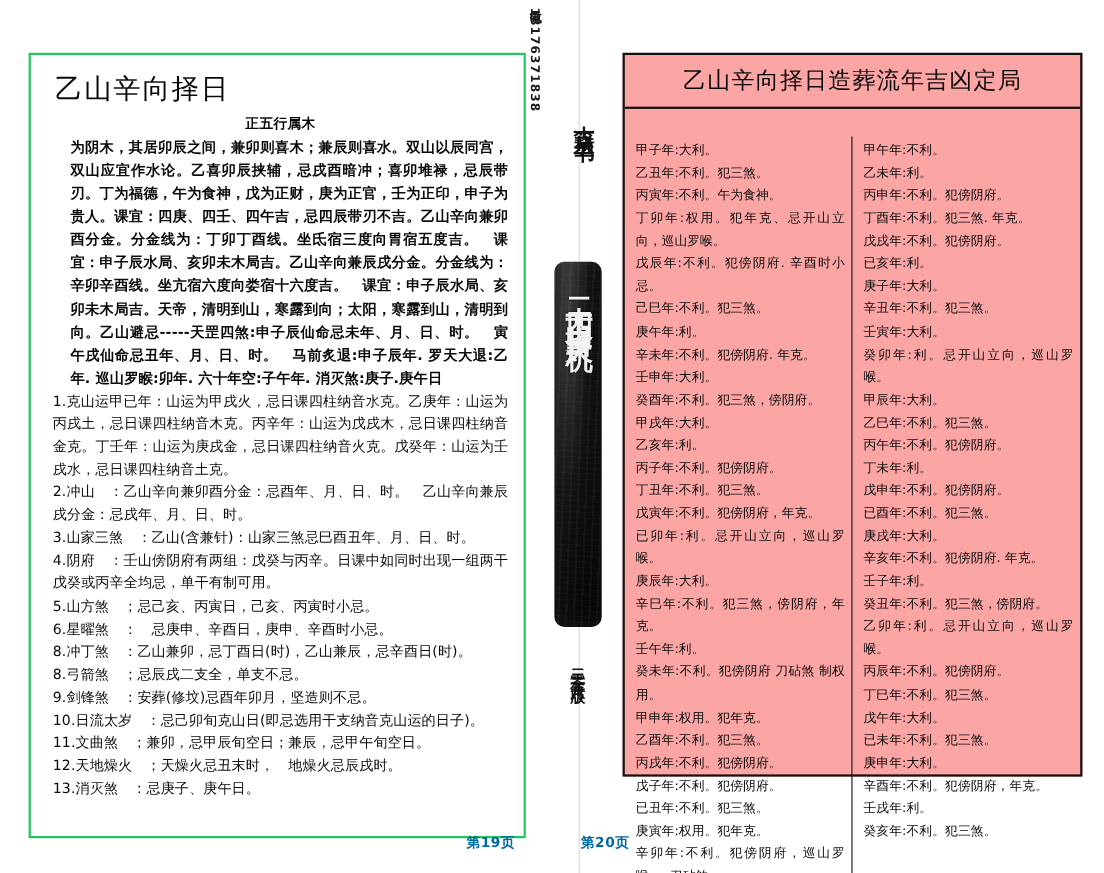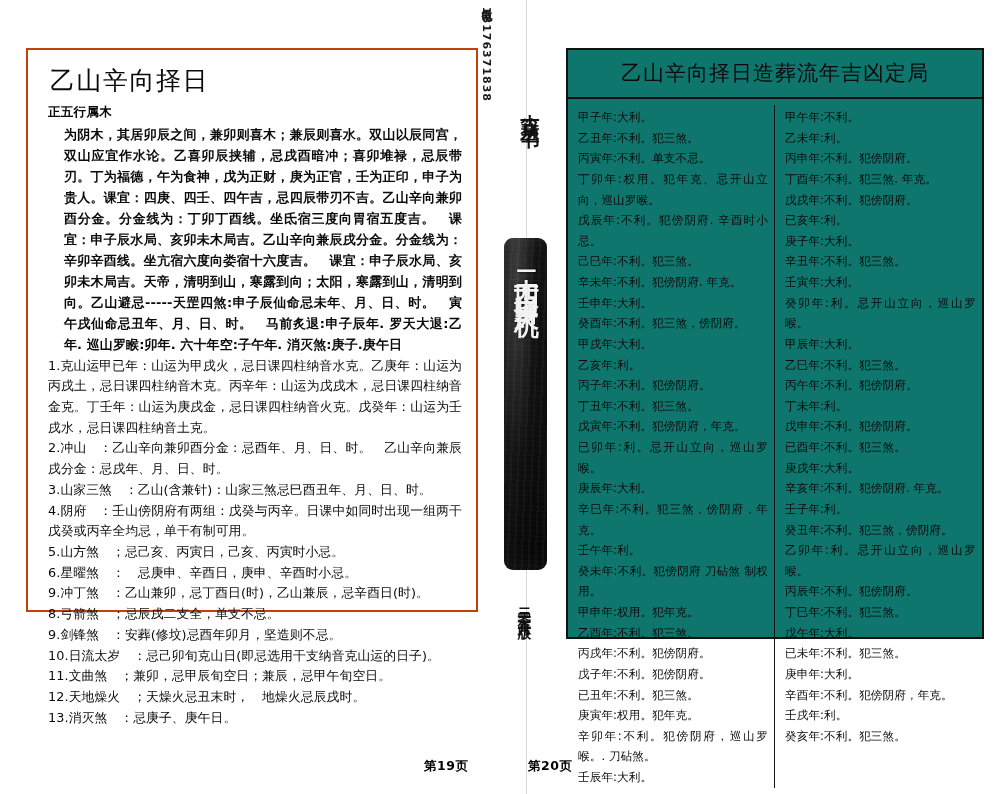--- a/index.html
+++ b/index.html
@@ -19,38 +19,39 @@
   #spread {
     position: absolute;
     inset: 0;
     background: #ffffff;
   }
 
   
   #left-page {
     position: absolute;
     left: 26px; top: 48px;
-    width: 452px; height: 564px;
-    border: 2px solid #c2410c;
+    width: 452px; height: 714px;
+    border: 2px solid #22c55e;
     background: #fff;
     padding: 14px 14px 8px 16px;
   }
   #left-title {
     font-size: 25px;
     font-weight: 400;
     letter-spacing: 1.5px;
     line-height: 1.2;
     margin: 2px 0 8px 6px;
     font-family: "DejaVu Sans", "Liberation Sans", sans-serif;
   }
   .subhead {
     font-size: 12.5px;
     font-weight: bold;
     margin: 0 0 3px 4px;
     letter-spacing: .3px;
+    text-align: center;
   }
   .body-para {
     font-size: 13px;
     font-weight: bold;
     line-height: 1.62;
     text-align: justify;
     text-justify: inter-ideograph;
     margin: 0 0 0 20px;
     letter-spacing: .1px;
   }
@@ -130,25 +131,26 @@
     position: absolute;
     left: 48px; top: 0;
     width: 1px; height: 794px;
     background: #d8d8d8;
   }
 
   
   #right-page {
     position: absolute;
     left: 566px; top: 48px;
-    width: 418px; height: 591px;
+    width: 418px; height: 658px;
     border: 2px solid #111;
-    background: #0f766e;
+    background: #fca5a5;
     display: flex;
     flex-direction: column;
+    gap: 19px;
   }
   #right-title-bar {
     border-bottom: 2px solid #111;
     text-align: center;
     padding: 9px 0 10px 0;
   }
   #right-title {
     font-size: 21px;
     letter-spacing: 1px;
     font-weight: 400;
@@ -173,21 +175,21 @@
     white-space: normal;
     text-align: justify;
     text-justify: inter-ideograph;
   }
 
   
   .pageno {
     position: absolute;
     font-size: 12.5px;
     font-weight: bold;
-    color: #000000;
+    color: #0369a1;
     letter-spacing: .5px;
   }
   #pageno-left  { left: 424px; top: 758px; }
   #pageno-right { left: 528px; top: 758px; }
 </style>
 </head>
 <body>
 
 <div id="spread">
 
@@ -195,21 +197,21 @@
     <h1 id="left-title">乙山辛向择日</h1>
     <div class="subhead">正五行属木</div>
     <p class="body-para">为阴木，其居卯辰之间，兼卯则喜木；兼辰则喜水。双山以辰同宫，双山应宜作水论。乙喜卯辰挟辅，忌戌酉暗冲；喜卯堆禄，忌辰带刃。丁为福德，午为食神，戊为正财，庚为正官，壬为正印，申子为贵人。课宜：四庚、四壬、四午吉，忌四辰带刃不吉。乙山辛向兼卯酉分金。分金线为：丁卯丁酉线。坐氐宿三度向胃宿五度吉。　课宜：申子辰水局、亥卯未木局吉。乙山辛向兼辰戌分金。分金线为：辛卯辛酉线。坐亢宿六度向娄宿十六度吉。　课宜：申子辰水局、亥卯未木局吉。天帝，清明到山，寒露到向；太阳，寒露到山，清明到向。乙山避忌-----天罡四煞:申子辰仙命忌未年、月、日、时。　寅午戌仙命忌丑年、月、日、时。　马前炙退:申子辰年. 罗天大退:乙年. 巡山罗睺:卯年. 六十年空:子午年. 消灭煞:庚子.庚午日</p>
     <div id="left-items">
         <div class="num-line">1.克山运甲已年：山运为甲戌火，忌日课四柱纳音水克。乙庚年：山运为丙戌土，忌日课四柱纳音木克。丙辛年：山运为戊戌木，忌日课四柱纳音金克。丁壬年：山运为庚戌金，忌日课四柱纳音火克。戊癸年：山运为壬戌水，忌日课四柱纳音土克。</div>
         <div class="num-line">2.冲山　：乙山辛向兼卯酉分金：忌酉年、月、日、时。　乙山辛向兼辰戌分金：忌戌年、月、日、时。</div>
         <div class="num-line">3.山家三煞　：乙山(含兼针)：山家三煞忌巳酉丑年、月、日、时。</div>
         <div class="num-line">4.阴府　：壬山傍阴府有两组：戊癸与丙辛。日课中如同时出现一组两干戊癸或丙辛全均忌，单干有制可用。</div>
         <div class="num-line">5.山方煞　；忌己亥、丙寅日，己亥、丙寅时小忌。</div>
         <div class="num-line">6.星曜煞　：　忌庚申、辛酉日，庚申、辛酉时小忌。</div>
-        <div class="num-line">9.冲丁煞　：乙山兼卯，忌丁酉日(时)，乙山兼辰，忌辛酉日(时)。</div>
+        <div class="num-line">8.冲丁煞　：乙山兼卯，忌丁酉日(时)，乙山兼辰，忌辛酉日(时)。</div>
         <div class="num-line">8.弓箭煞　；忌辰戌二支全，单支不忌。</div>
         <div class="num-line">9.剑锋煞　：安葬(修坟)忌酉年卯月，坚造则不忌。</div>
         <div class="num-line">10.日流太岁　：忌己卯旬克山日(即忌选用干支纳音克山运的日子)。</div>
         <div class="num-line">11.文曲煞　；兼卯，忌甲辰旬空日；兼辰，忌甲午旬空日。</div>
         <div class="num-line">12.天地燥火　；天燥火忌丑末时，　地燥火忌辰戌时。</div>
         <div class="num-line">13.消灭煞　：忌庚子、庚午日。</div>
       </div>
   </div>
 
   <div id="spine">
@@ -222,24 +224,25 @@
   </div>
 
   <div id="right-page">
     <div id="right-title-bar">
       <span id="right-title">乙山辛向择日造葬流年吉凶定局</span>
     </div>
     <div id="table-body">
       <div class="tcol left-col" id="col-left">
           <div class="trow">甲子年:大利。</div>
           <div class="trow">乙丑年:不利。犯三煞。</div>
-          <div class="trow">丙寅年:不利。单支不忌。</div>
+          <div class="trow">丙寅年:不利。午为食神。</div>
           <div class="trow">丁卯年:权用。犯年克、忌开山立向，巡山罗喉。</div>
           <div class="trow">戊辰年:不利。犯傍阴府. 辛酉时小忌。</div>
           <div class="trow">己巳年:不利。犯三煞。</div>
+          <div class="trow">庚午年:利。</div>
           <div class="trow">辛未年:不利。犯傍阴府. 年克。</div>
           <div class="trow">壬申年:大利。</div>
           <div class="trow">癸酉年:不利。犯三煞，傍阴府。</div>
           <div class="trow">甲戌年:大利。</div>
           <div class="trow">乙亥年:利。</div>
           <div class="trow">丙子年:不利。犯傍阴府。</div>
           <div class="trow">丁丑年:不利。犯三煞。</div>
           <div class="trow">戊寅年:不利。犯傍阴府，年克。</div>
           <div class="trow">已卯年:利。忌开山立向，巡山罗喉。</div>
           <div class="trow">庚辰年:大利。</div>

